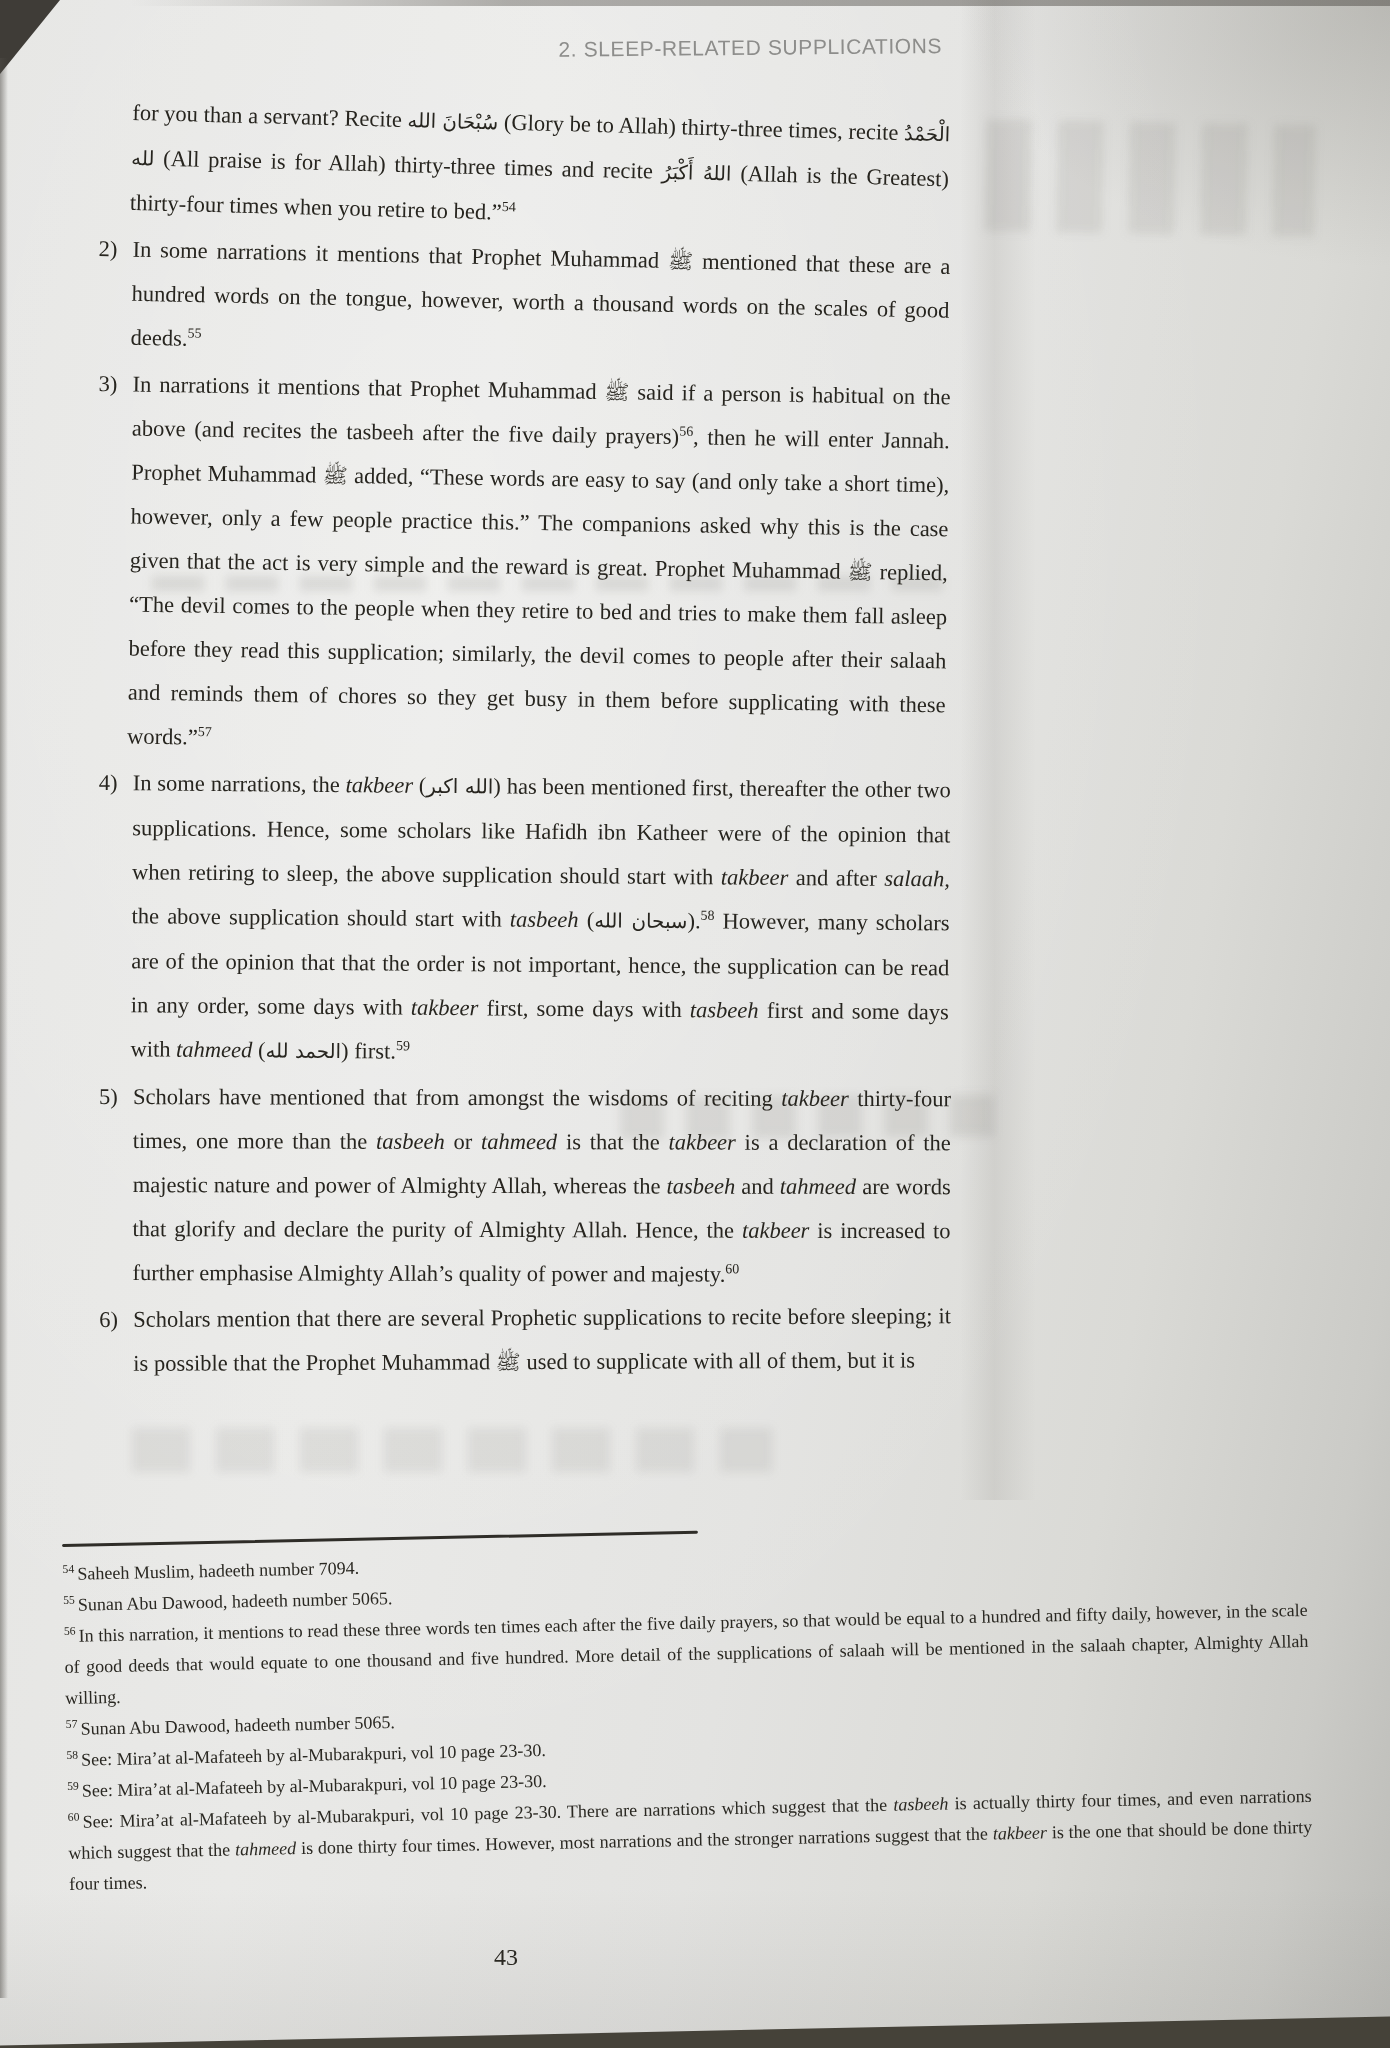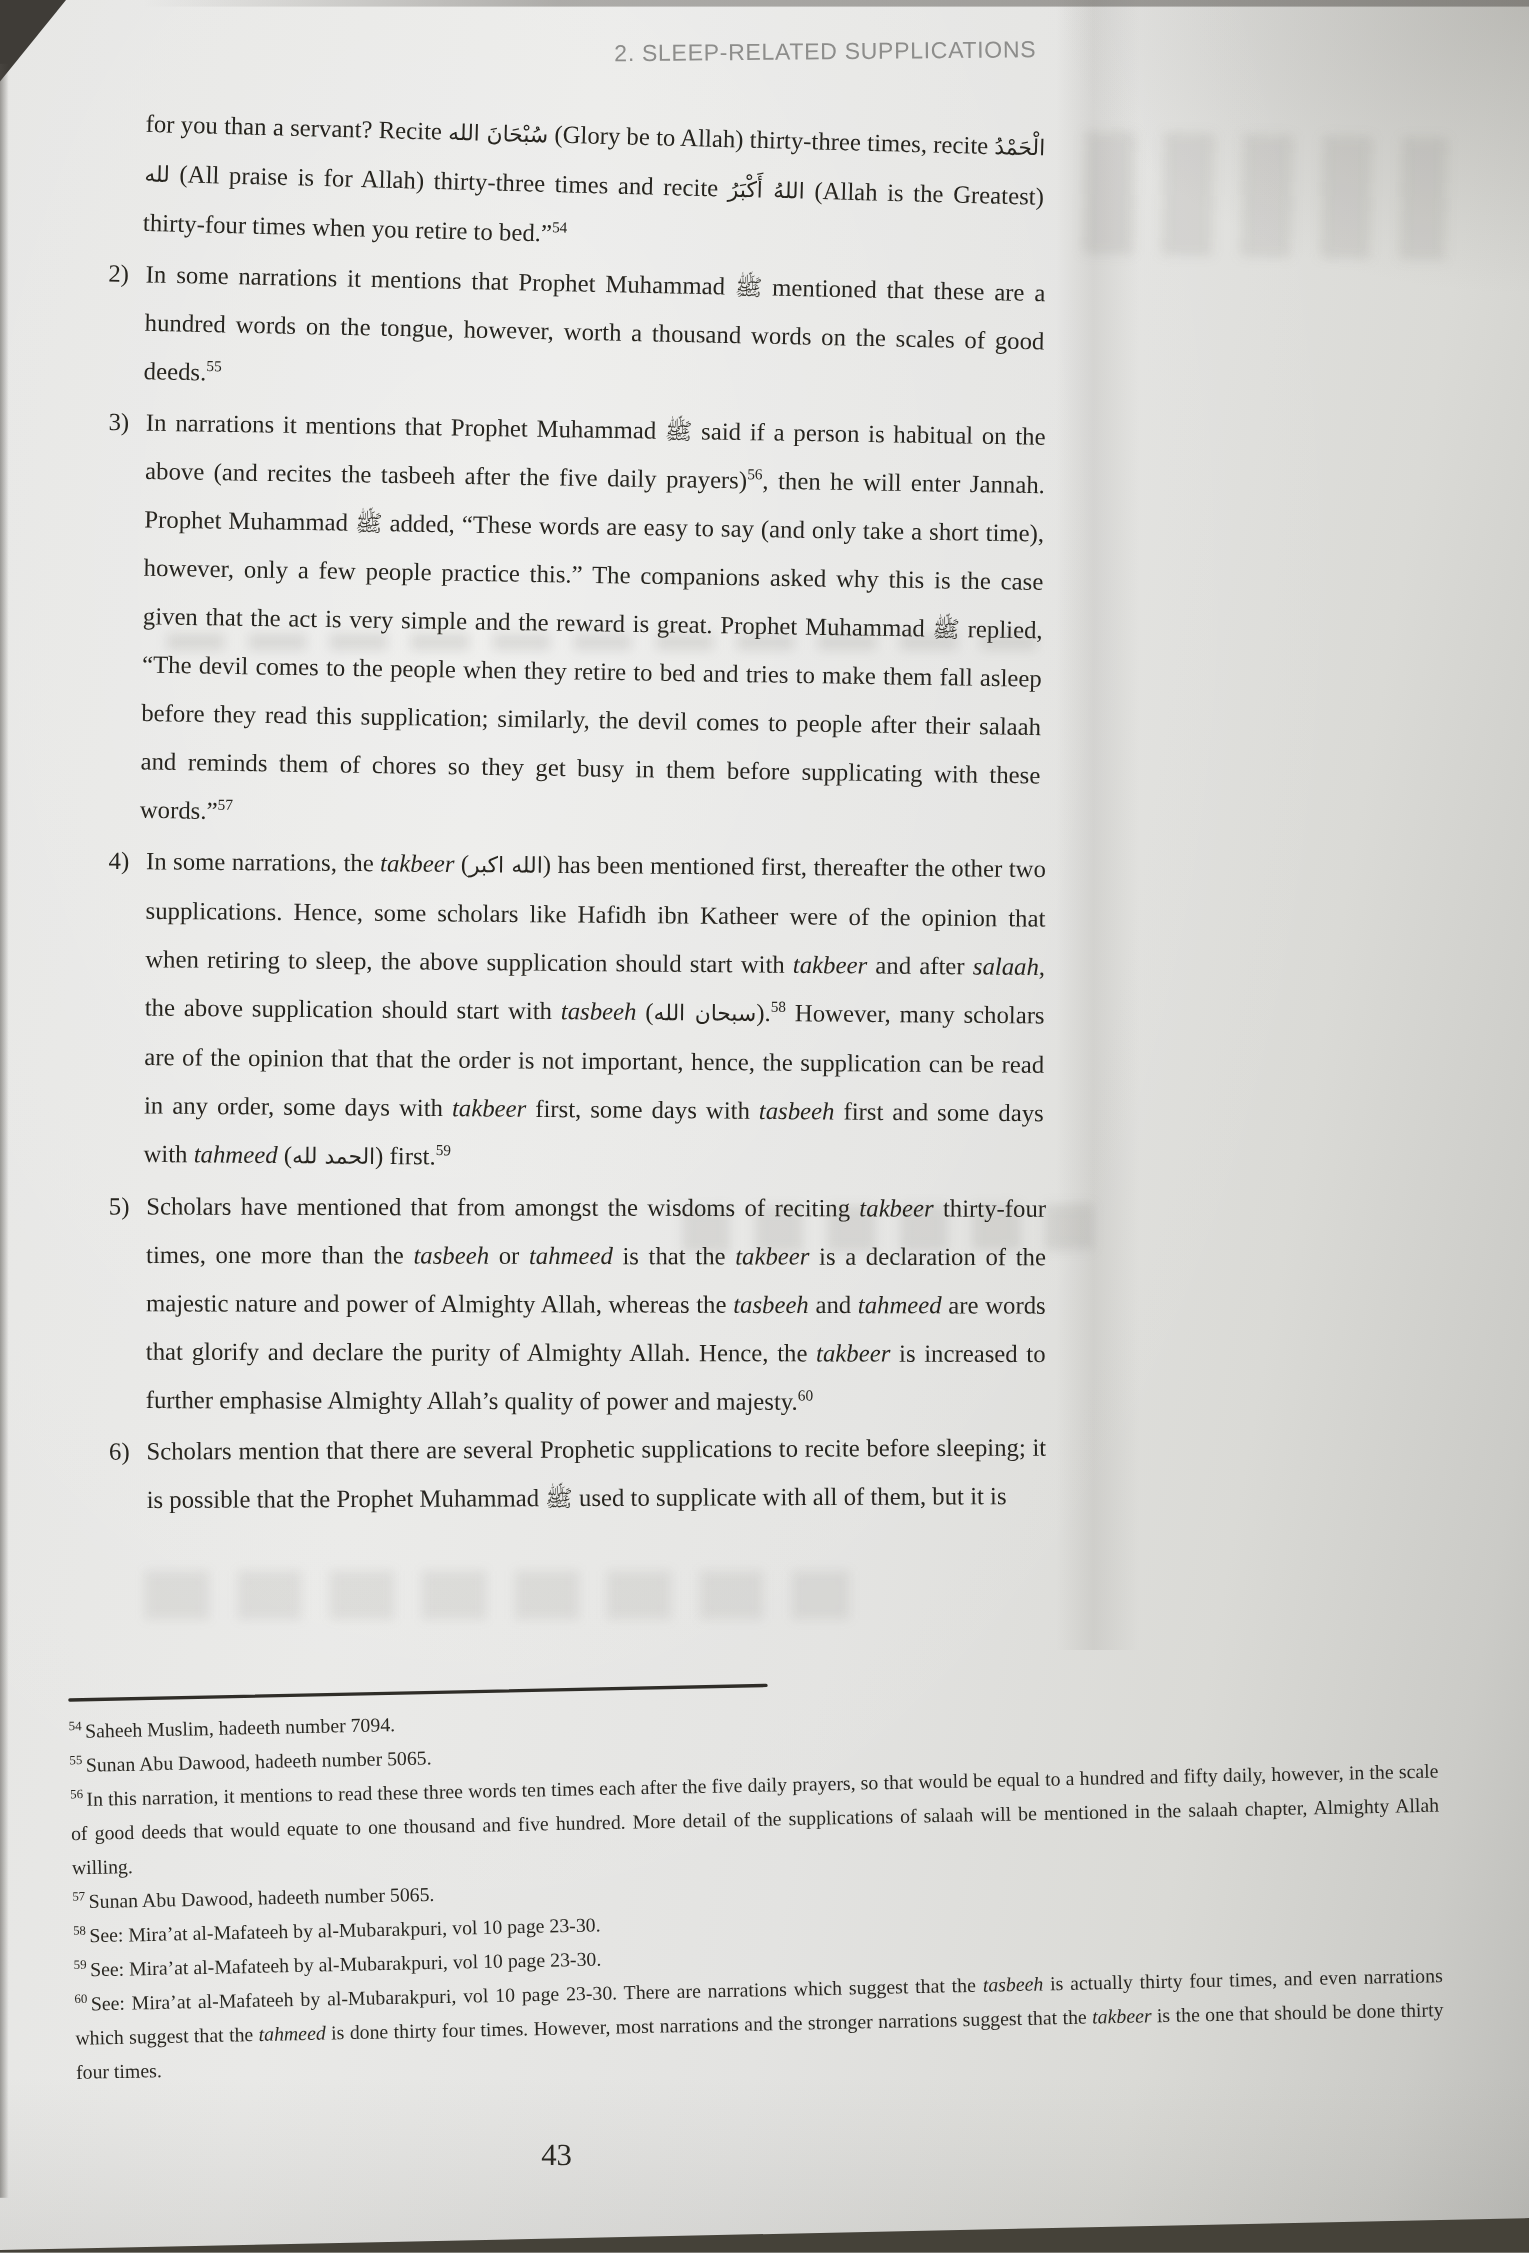--- a/index.html
+++ b/index.html
@@ -61,21 +61,21 @@
 
   
   .fnblock{position:absolute;left:62px;top:1544px;width:1244px;
     transform:rotate(-1.2deg);transform-origin:0 0;
     font-family:"Liberation Serif",serif;font-size:18px;line-height:31px;color:#2a2822;}
   .fnrule{width:636px;height:3px;background:#2f2d28;border-radius:2px;margin:0 0 12px 0;}
   .fn{text-align:justify;}
   .fn sup{font-size:0.65em;line-height:0;vertical-align:super;margin-right:3px;}
 
   .pageno{position:absolute;top:1944px;left:96px;width:820px;text-align:center;
-    font-family:"Liberation Serif",serif;font-size:28px;color:#2a2822;}
+    font-family:"Liberation Serif",serif;font-size:24px;color:#2a2822;}
 </style>
 </head>
 <body>
 
 <div class="photo">
   <div class="paper"></div>
   <div class="fold"></div>
 
   <div class="ghost g1"></div>
   <div class="ghost g2"></div>

